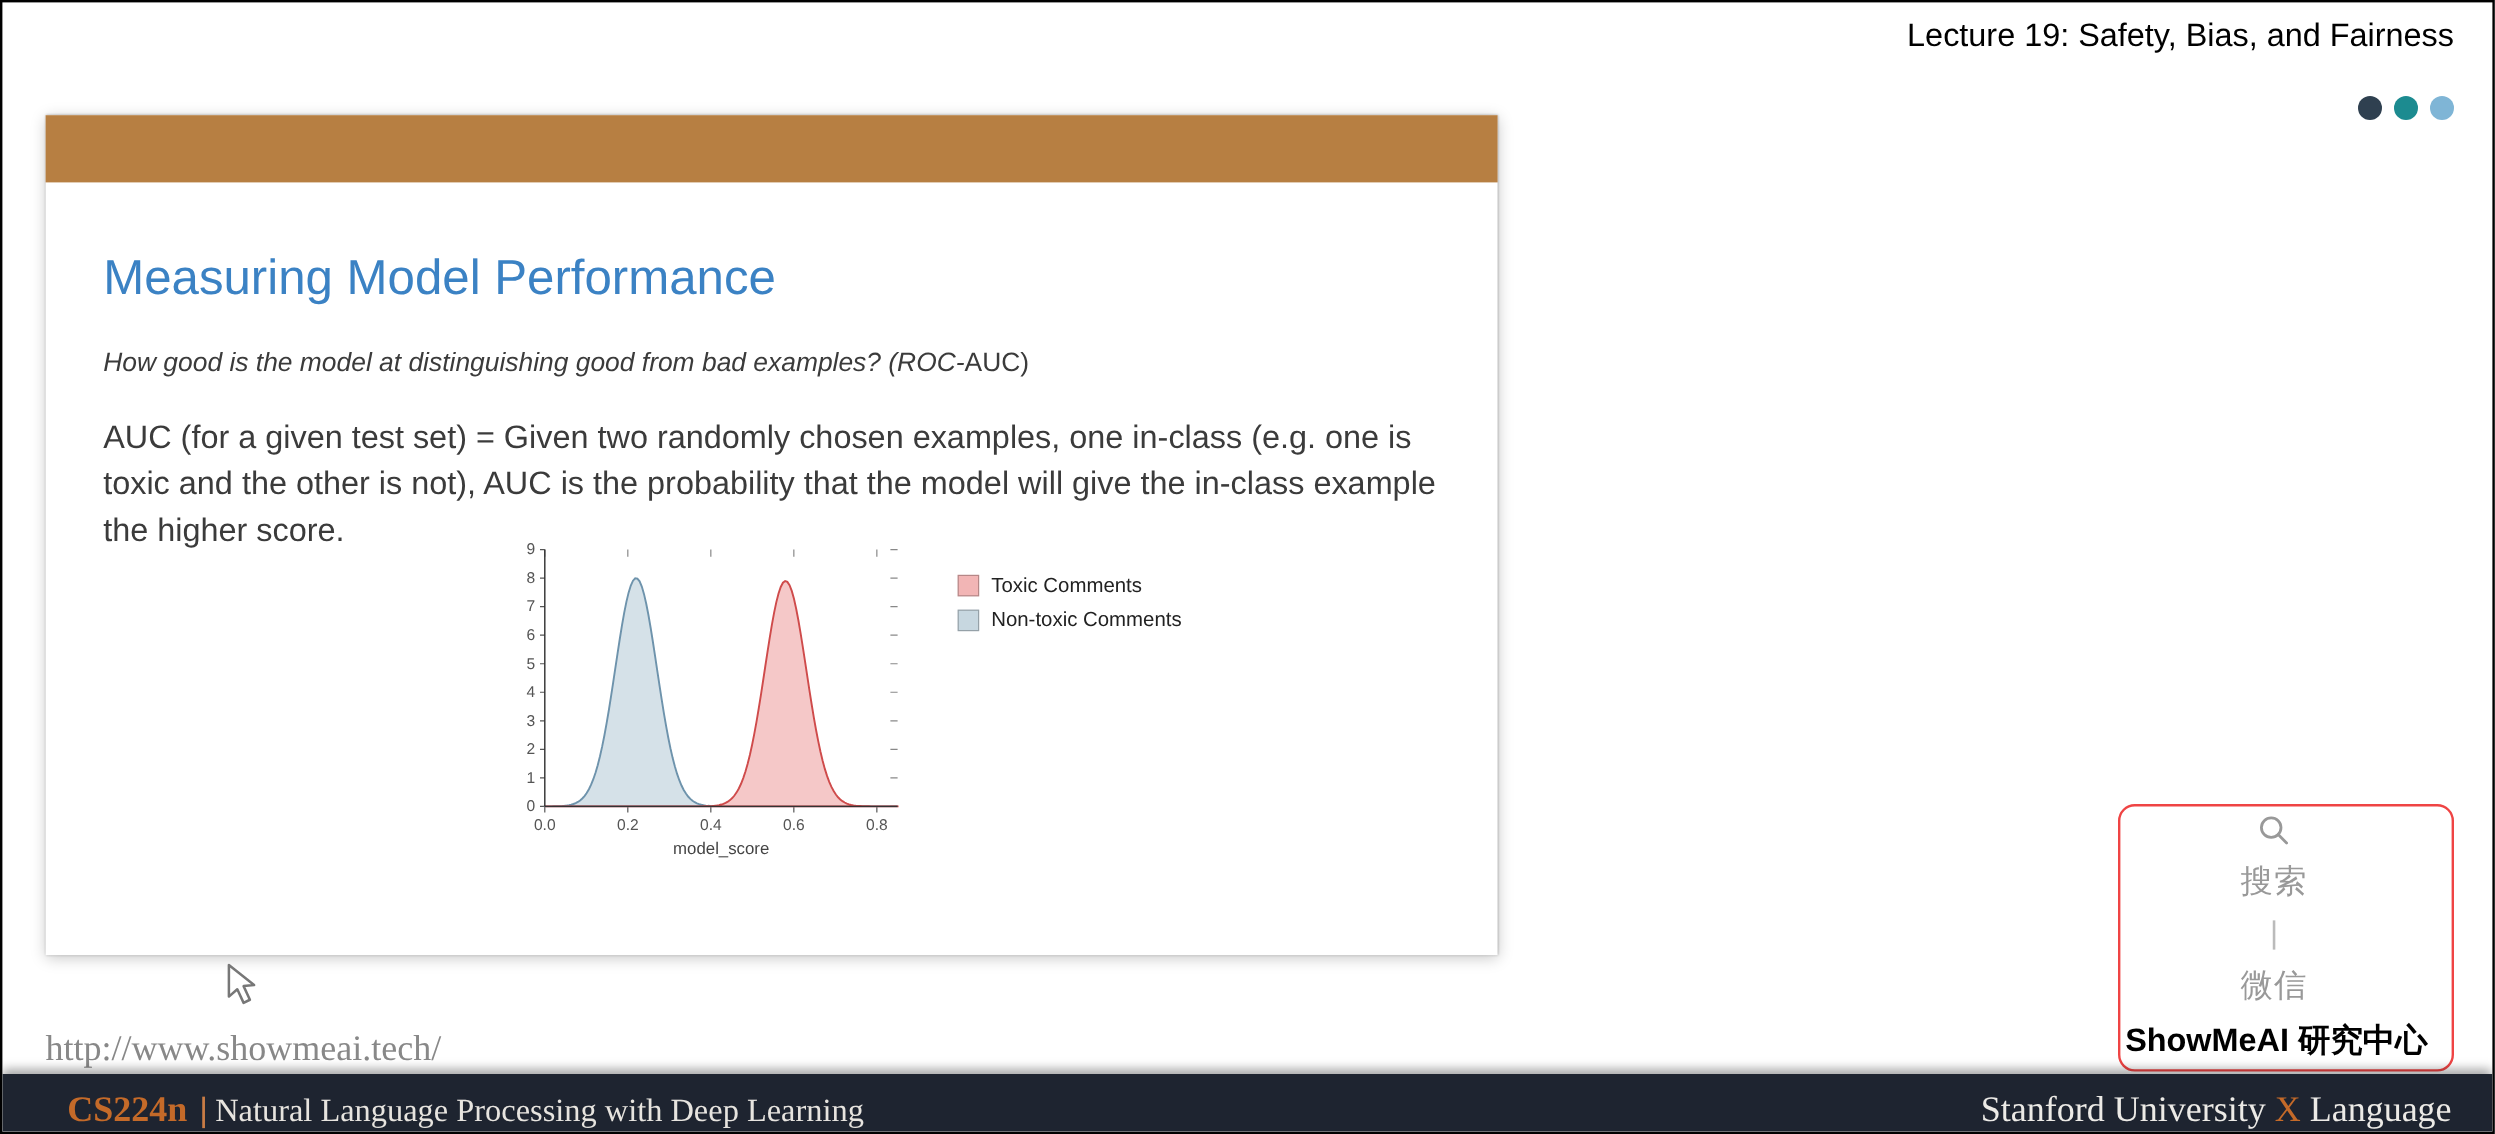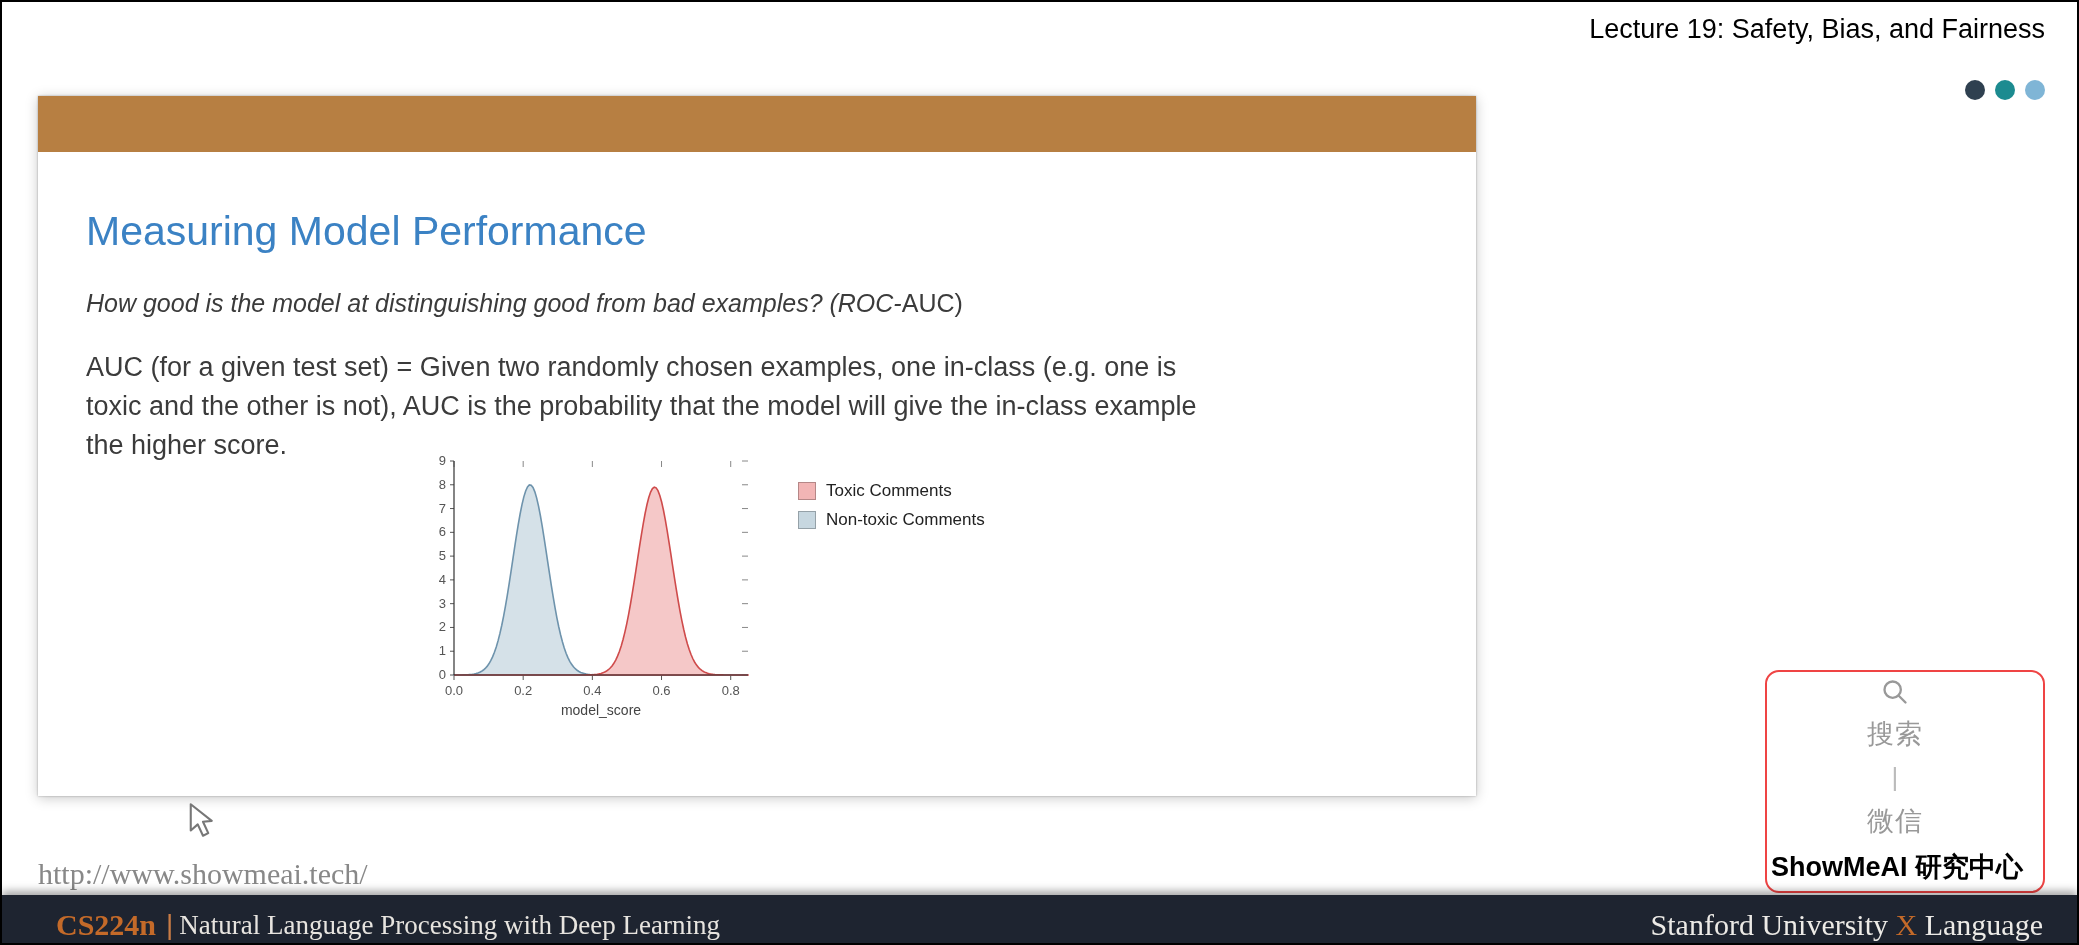--- a/index.html
+++ b/index.html
@@ -29,36 +29,36 @@
   }
   .dots .dot { width: 20px; height: 20px; border-radius: 50%; }
   .dot1 { background: #2f4050; }
   .dot2 { background: #1c8b90; }
   .dot3 { background: #7fb5d6; }
 
   .slide-card {
     position: absolute;
     left: 36px;
     top: 94px;
-    width: 1438px;
+    width: 1210px;
     height: 700px;
     background: #fff;
     box-shadow: 0 2px 12px rgba(0,0,0,0.22), 0 0 2px rgba(0,0,0,0.3);
   }
   .slide-top-bar { height: 56px; background: #b77f42; }
   .slide-body { padding: 56px 44px 20px 48px; }
   .slide-title {
     color: #3b82c4;
     font-size: 41px;
     font-weight: 400;
     margin-bottom: 34px;
   }
   .slide-italic {
     font-style: italic;
-    font-size: 25px;
+    font-size: 22px;
     color: #3b3b3b;
     margin-bottom: 30px;
   }
   .slide-italic .noit { font-style: normal; }
   .slide-desc {
     font-size: 27px;
     color: #3b3b3b;
     line-height: 1.45;
     max-width: 1140px;
   }

